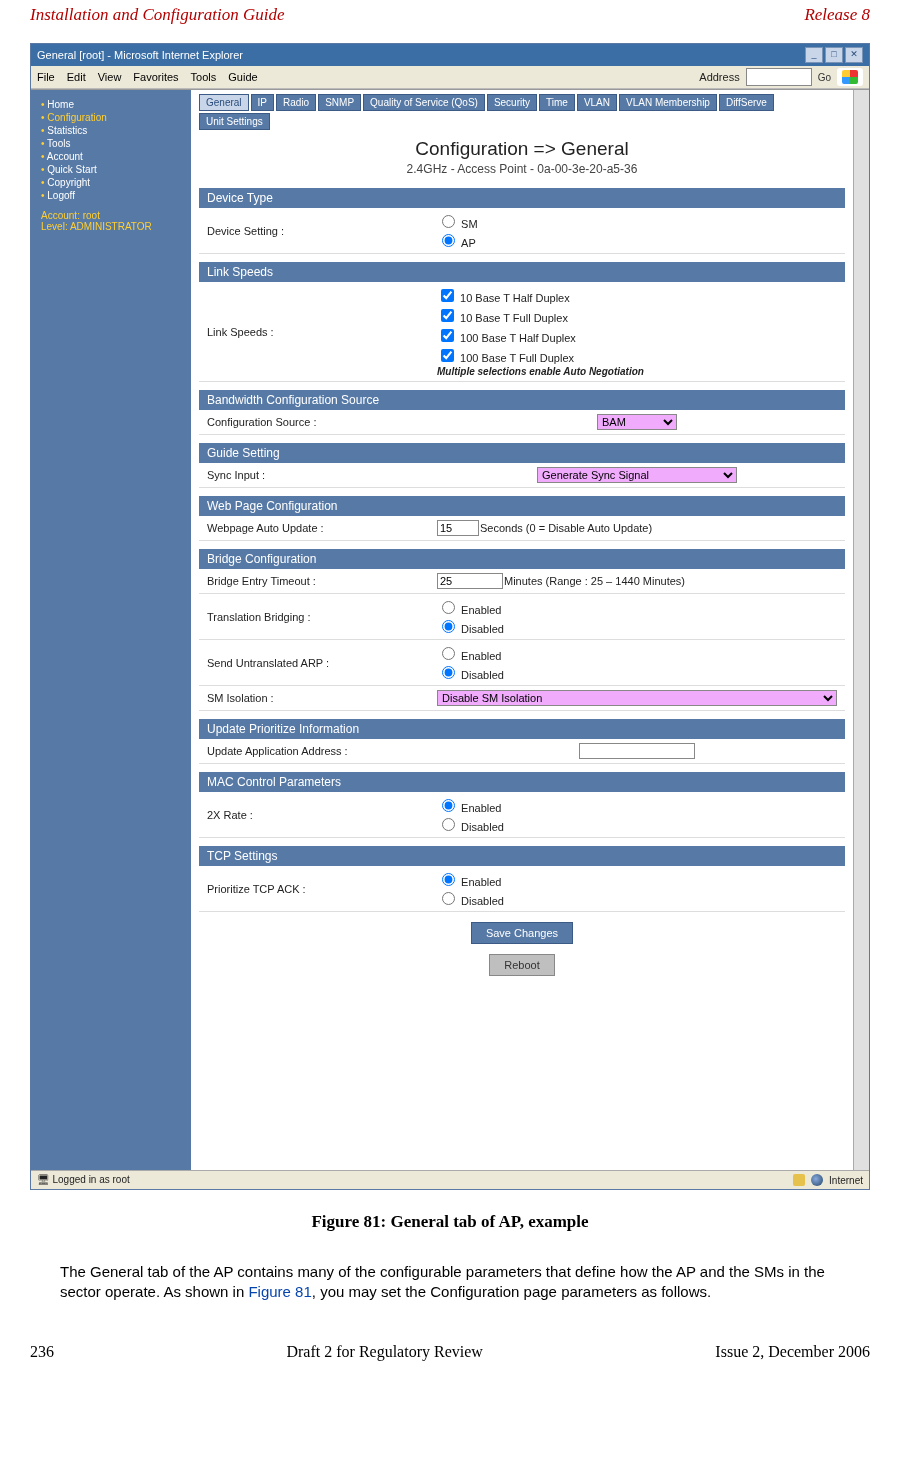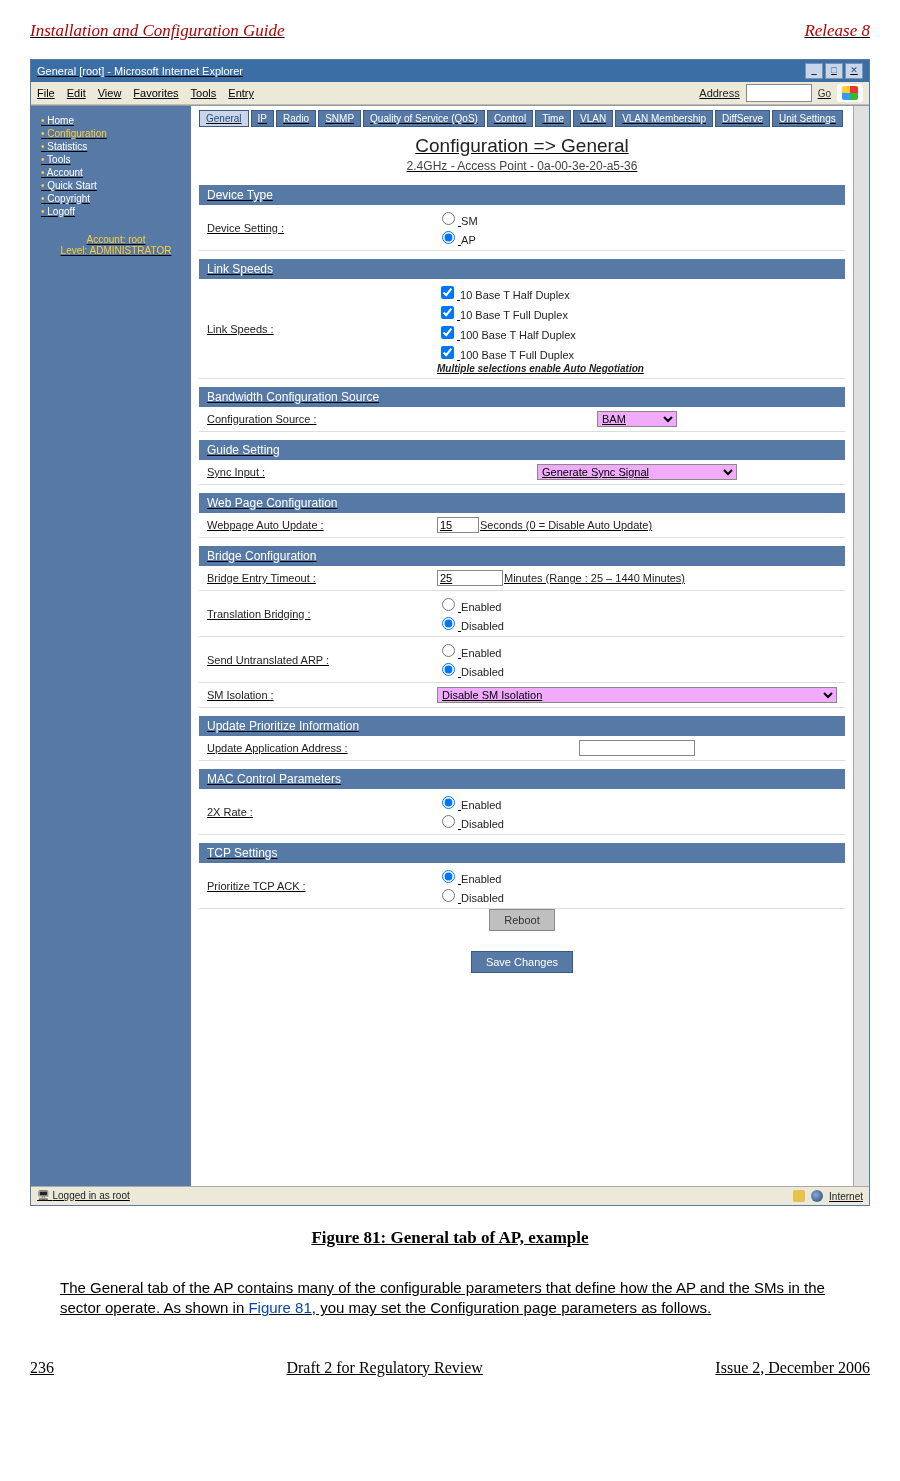--- a/index.html
+++ b/index.html
@@ -3,23 +3,22 @@
 <meta charset="utf-8">
 <style>
   body {
     margin: 0;
     padding: 0;
     font-family: Arial, Helvetica, sans-serif;
     background: #fff;
     width: 900px;
   }
   .page {
-    padding: 21px 30px 20px 30px;
+    padding: 5px 30px 20px 30px;
     box-sizing: border-box;
-    text-decoration: underline;
   }
   .doc-header {
     display: flex;
     justify-content: space-between;
     font-family: "Book Antiqua", Palatino, serif;
     font-style: italic;
     color: #b30000;
     font-size: 17px;
     margin-bottom: 18px;
   }
@@ -80,21 +79,21 @@
     border-top:1px solid #999;
   }
   .sidebar {
     background:#5679a6;
     color:#fff;
     width:160px;
     padding:8px 0 0 10px;
     box-sizing:border-box;
     font-size:10px;
   }
-  .sidebar .navhead { color:#ffcf33; margin-top:16px; text-align:center; font-size:10px; }
+  .sidebar .navhead { color:#ffcf33; margin-top:8px; text-align:left; font-size:10px; }
   .sidebar ul { list-style:none; margin:0; padding:0; }
   .sidebar li { padding:1px 0; }
   .sidebar li::before { content:"• "; color:#ffcf33; }
   .sidebar li.active a { color:#ffcf33; }
   .sidebar a { color:#fff; text-decoration:none; }
   .main {
     flex:1;
     background:#fff;
     padding:4px 8px 10px 8px;
     overflow:hidden;
@@ -220,21 +219,21 @@
         <span class="win-btn">□</span>
         <span class="win-btn">✕</span>
       </div>
     </div>
     <div class="menubar">
       <span class="mitem">File</span>
       <span class="mitem">Edit</span>
       <span class="mitem">View</span>
       <span class="mitem">Favorites</span>
       <span class="mitem">Tools</span>
-      <span class="mitem">Entry</span>
+      <span class="mitem">Guide</span>
       <div class="addr">
         <span>Address</span>
         <input type="text" style="">
         <span class="go">Go</span>
         <span class="xp-flag">
             <div></div>
           </span>
       </div>
     </div>
 
@@ -256,21 +255,21 @@
         </div>
       </div>
 
       <div class="main">
         <div class="tabs">
           <span class="tab active">General</span>
           <span class="tab">IP</span>
           <span class="tab">Radio</span>
           <span class="tab">SNMP</span>
           <span class="tab">Quality of Service (QoS)</span>
-          <span class="tab">Control</span>
+          <span class="tab">Security</span>
           <span class="tab">Time</span>
           <span class="tab">VLAN</span>
           <span class="tab">VLAN Membership</span>
           <span class="tab">DiffServe</span>
           <span class="tab">Unit Settings</span>
         </div>
 
         <div class="page-title">Configuration =&gt; General</div>
         <div class="page-subtitle">2.4GHz - Access Point - 0a-00-3e-20-a5-36</div>
 
@@ -382,25 +381,25 @@
 
         <div class="section-hdr">TCP Settings</div>
         <div class="row">
           <div class="lbl">Prioritize TCP ACK :</div>
           <div class="val">
             <label><input type="radio" checked="" style=""> <span>Enabled</span></label>
             <label><input type="radio" style=""> <span>Disabled</span></label>
           </div>
         </div>
 
+        <div class="btnrow">
+          <button class="btn">Save Changes</button>
+        </div>
         <div class="btnrow" style="padding-top:0;">
           <button class="btn grey">Reboot</button>
-        </div>
-        <div class="btnrow">
-          <button class="btn">Save Changes</button>
         </div>
       </div>
 
       <div class="right-scroll"></div>
     </div>
 
     <div class="statusbar">
       <span>🖥 <span>Logged in as root</span></span>
       <div class="right">
         <span class="status-icon lock"></span>

